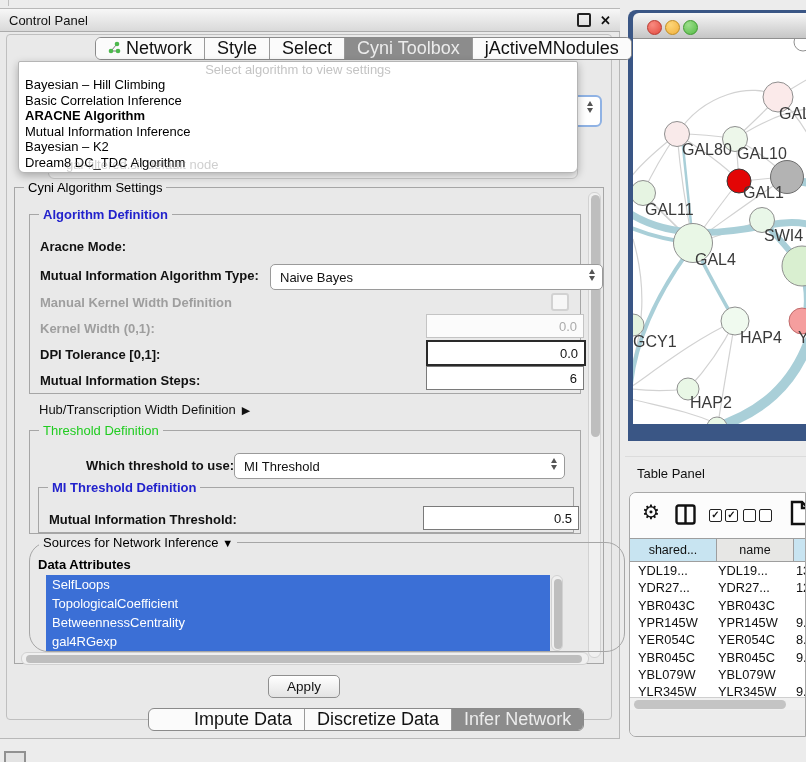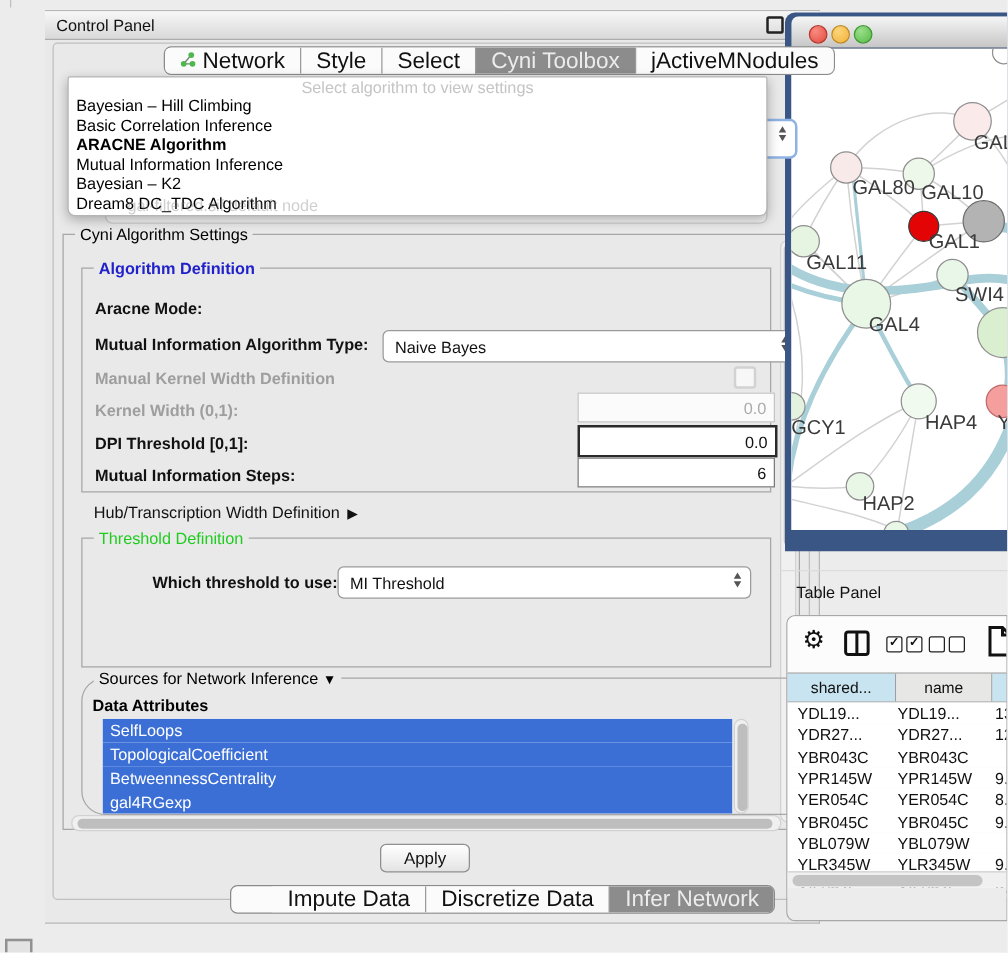--- a/index.html
+++ b/index.html
@@ -2,21 +2,21 @@
 <html><head>
 <meta charset="utf-8">
 <style>
   html,body{margin:0;padding:0;}
   #root{position:relative;width:806px;height:762px;background:#ECECEC;
         font-family:"Liberation Sans",sans-serif;overflow:hidden;color:#111;}
   .abs{position:absolute;box-sizing:border-box;}
 
   
   #cp{left:0;top:8px;width:620px;height:731px;background:#E9E9E9;
-      border:1px solid #B8B8B8;border-left:none;margin-left:36px;}
+      border:1px solid #B8B8B8;border-left:none;}
   #cp-titlebar{left:0;top:0;width:620px;height:23px;
       background:linear-gradient(#F7F7F7,#D9D9D9);border-bottom:1px solid #ABABAB;
       display:flex;align-items:center;padding:0 9px;font-size:13px;}
   #cp-title{flex:1;}
   .float-icon{width:10px;height:10px;border:2px solid #222;border-radius:2px;margin-right:9px;}
   .close-icon{font-size:13px;font-weight:bold;line-height:1;}
   #cp-inner{left:6px;top:25px;width:606px;height:686px;border:1px solid #BFBFBF;border-radius:4px;}
 
   
   .tabgroup{display:flex;height:23px;border:1px solid #8A8A8A;border-radius:6px;
@@ -212,21 +212,21 @@
               <span class="tri-dn"></span>
             </span>
         </div>
 
         <span class="lbl gray" style="left:10px;top:80px;">Manual Kernel Width Definition</span>
         <span class="checkbox" style="left:521px;top:78px;"></span>
 
         <span class="lbl gray" style="left:10px;top:106px;">Kernel Width (0,1):</span>
         <div class="field disabled" style="left:396px;top:99px;width:144px;">0.0</div>
 
-        <span class="lbl" style="left:10px;top:132px;">DPI Threshold [0,1]:</span>
+        <span class="lbl" style="left:10px;top:132px;">DPI Tolerance [0,1]:</span>
         <div class="field focused" style="left:396px;top:125px;width:144px;">0.0</div>
 
         <span class="lbl" style="left:10px;top:158px;">Mutual Information Steps:</span>
         <div class="field" style="left:396px;top:151px;width:144px;">6</div>
       </div>
 
       <div class="abs" style="left:24px;top:214px;font-size:13px;">
         <span>Hub/Transcription Width Definition</span><span class="arrow-glyph">▶</span>
       </div>
 
@@ -235,20 +235,25 @@
 
         <span class="lbl" style="left:56px;top:27px;">Which threshold to use:</span>
         <div class="combo" style="left:204px;top:22px;width:300px;">
           <span>MI Threshold</span>
           <span class="stepper">
               <span class="tri-up"></span>
               <span class="tri-dn"></span>
             </span>
         </div>
 
+        <div class="abs group" id="mi-def">
+          <span class="legend blue">MI Threshold Definition</span>
+          <span class="lbl" style="left:10px;top:24px;">Mutual Information Threshold:</span>
+          <div class="field" style="left:384px;top:18px;width:142px;">0.5</div>
+        </div>
       </div>
 
       <div class="abs group" id="sources">
         <span class="legend plain"><span>Sources for Network Inference</span> <span style="font-size:11px;">▼</span></span>
         <span class="lbl" style="left:8px;top:14px;color:#000;">Data Attributes</span>
         <div class="abs" id="attr-list">
           <div class="attr-item">SelfLoops</div>
           <div class="attr-item">TopologicalCoefficient</div>
           <div class="attr-item">BetweennessCentrality</div>
           <div class="attr-item">gal4RGexp</div>

